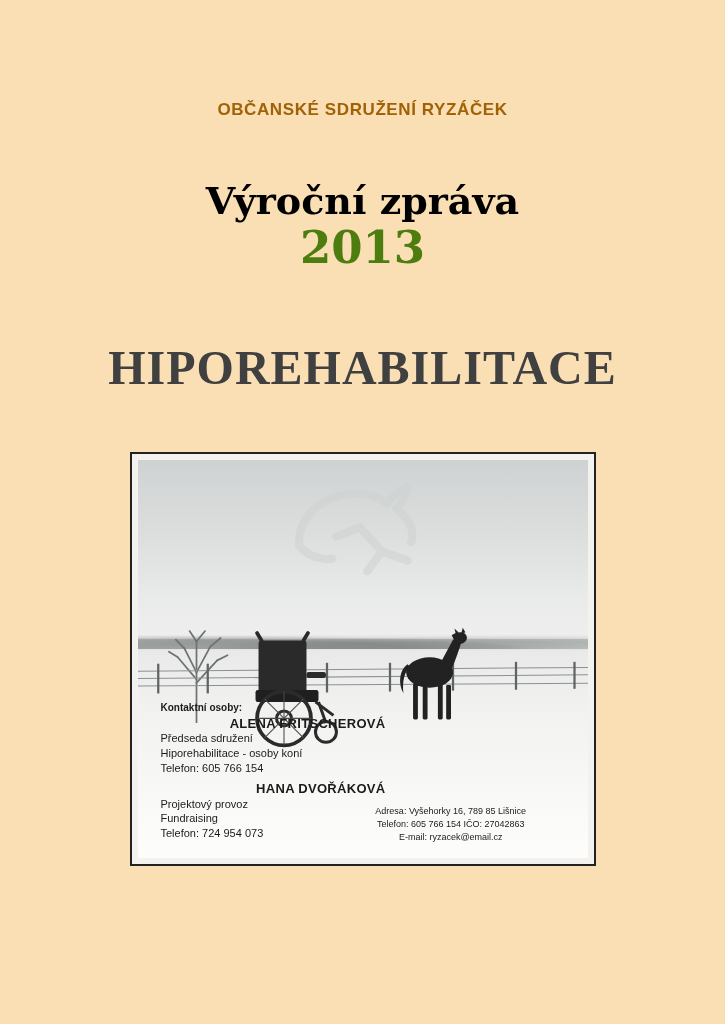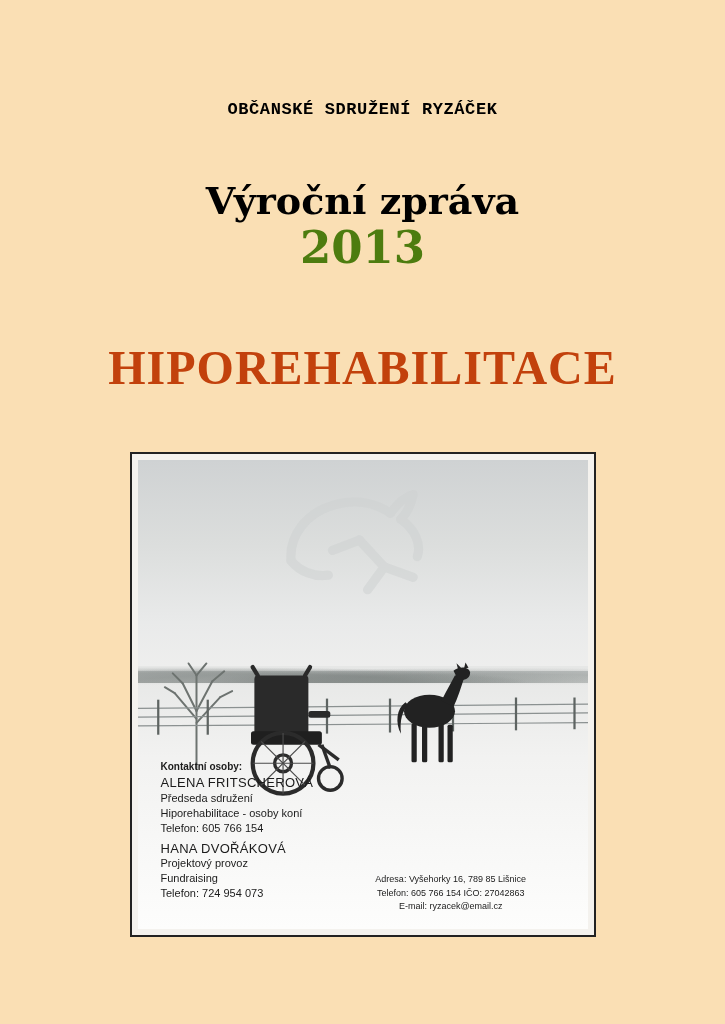--- a/index.html
+++ b/index.html
@@ -18,25 +18,25 @@
     width: 725px;
     height: 1024px;
     background: #fadfb4;
   }
   .org-line {
     position: absolute;
     top: 100px;
     left: 0;
     width: 725px;
     text-align: center;
-    font-family: Liberation Mono, monospace;
+    font-family: Liberation Sans, sans-serif;
     font-weight: bold;
     font-size: 17px;
     letter-spacing: 0.6px;
-    color: #000000;
+    color: #a16207;
   }
   .title-block {
     position: absolute;
     top: 180px;
     left: 0;
     width: 725px;
     text-align: center;
   }
   .title-main {
     font-family: "DejaVu Serif", serif;
@@ -55,30 +55,30 @@
   .subject {
     position: absolute;
     top: 340px;
     left: 0;
     width: 725px;
     text-align: center;
     font-family: "Liberation Serif", serif;
     font-weight: bold;
     font-size: 48px;
     letter-spacing: 1px;
-    color: #c2410c;
+    color: #404040;
   }
 
   
   .photo-frame {
     position: absolute;
     left: 130px;
     top: 452px;
     width: 466px;
-    height: 485px;
+    height: 414px;
     background: #f4f2ee;
     border: 2px solid #222;
     padding: 6px;
     box-sizing: border-box;
   }
   .photo {
     position: relative;
     width: 100%;
     height: 100%;
     overflow: hidden;
@@ -176,30 +176,31 @@
     font-family: "Liberation Sans", sans-serif;
     text-align: left;
   }
   .contacts .heading {
     font-size: 10px;
     font-weight: bold;
     margin-bottom: 4px;
   }
   .person-name {
     font-size: 13px;
-    font-weight: normal;
+    font-weight: bold;
     letter-spacing: .3px;
     line-height: 1.12;
+    text-align: right;
   }
   .person-line {
     font-size: 11px;
     line-height: 1.35;
   }
   .person-block { margin-bottom: 6px; }
-  .person-block.last { margin-bottom: 12px; }
+  .person-block.last { margin-bottom: 3px; }
 
   .address {
     position: absolute;
     right: 3.5%;
     bottom: 3.5%;
     width: 54%;
     text-align: center;
     color: #1b1b1b;
     font-family: Liberation Sans, sans-serif;
     font-size: 9px;

